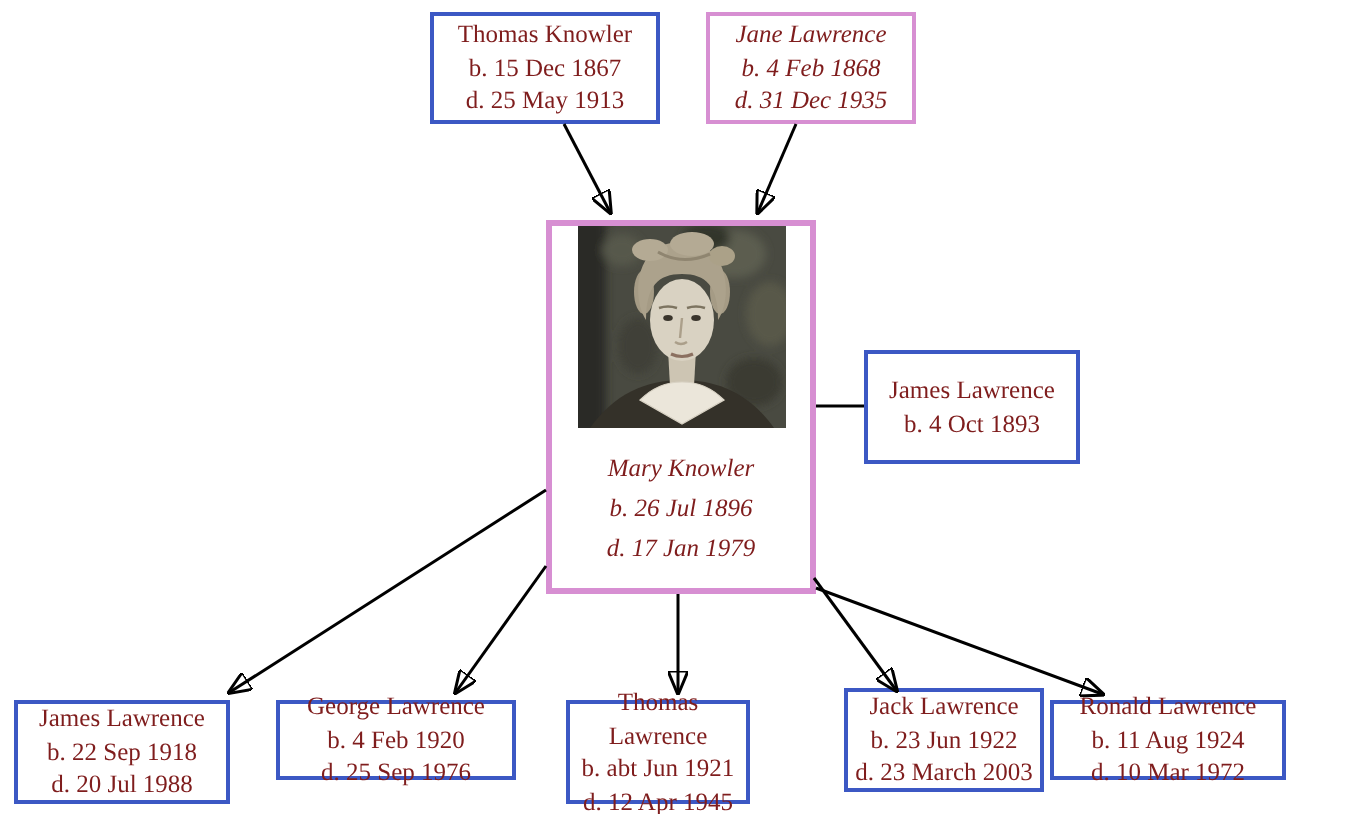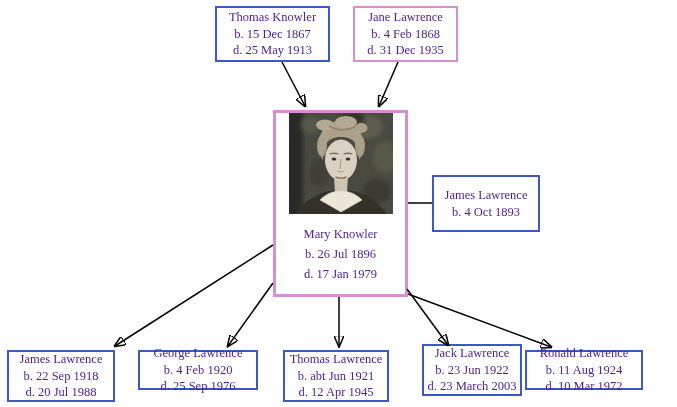--- a/index.html
+++ b/index.html
@@ -2,38 +2,38 @@
 <html style="--male-border: #3C58C4; --female-border: #D78FD2; --connector: #000000;"><head>
 <meta charset="utf-8">
 <style>
   html,body{margin:0;padding:0;background:#ffffff;}
   #stage{
     position:relative;
     width:677px;height:407px;
     background:#ffffff;
     overflow:hidden;
     font-family:"Liberation Serif","DejaVu Serif",serif;
-    color:#4c1d95;
+    color:#7f1d1d;
   }
   .box{
     position:absolute;
     box-sizing:border-box;
     background:#ffffff;
     display:flex;
     flex-direction:column;
     align-items:center;
     justify-content:center;
     text-align:center;
     font-size:12.5px;
     line-height:16.5px;
     cursor:pointer;
     z-index:2;
   }
   .box.male{border:2px solid var(--male-border,#3C58C4);}
-  .box.female{border:2px solid var(--female-border,#D78FD2);}
+  .box.female{border:2px solid var(--female-border,#D78FD2);font-style:italic;}
   .box.subject{
     border-width:3px;
     justify-content:flex-start;
     line-height:20px;
   }
   .box.subject .portrait{display:block;margin-bottom:10px;}
   .box .pline{width:100%;}
   #edges{
     position:absolute;left:0;top:0;
     width:677px;height:407px;
@@ -113,21 +113,21 @@
     <div class="pline">b. 22 Sep 1918</div>
     <div class="pline">d. 20 Jul 1988</div>
   </div>
 
   <div class="box male" style="left:138px;top:350px;width:120px;height:40px">
     <div class="pline">George Lawrence</div>
     <div class="pline">b. 4 Feb 1920</div>
     <div class="pline">d. 25 Sep 1976</div>
   </div>
 
-  <div class="box male" style="left:283px;top:350px;width:106px;height:52px">
+  <div class="box male" style="left:283px;top:350px;width:92px;height:52px">
     <div class="pline">Thomas Lawrence</div>
     <div class="pline">b. abt Jun 1921</div>
     <div class="pline">d. 12 Apr 1945</div>
   </div>
 
   <div class="box male" style="left:422px;top:344px;width:100px;height:52px">
     <div class="pline">Jack Lawrence</div>
     <div class="pline">b. 23 Jun 1922</div>
     <div class="pline">d. 23 March 2003</div>
   </div>

